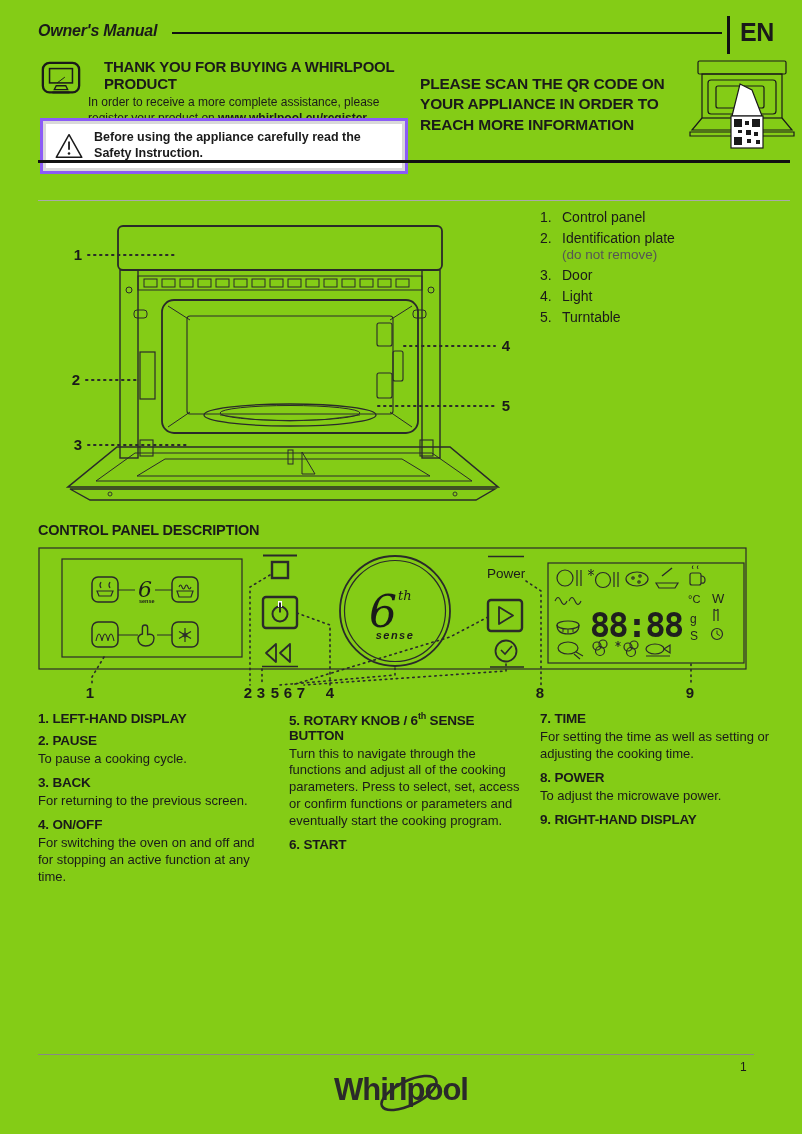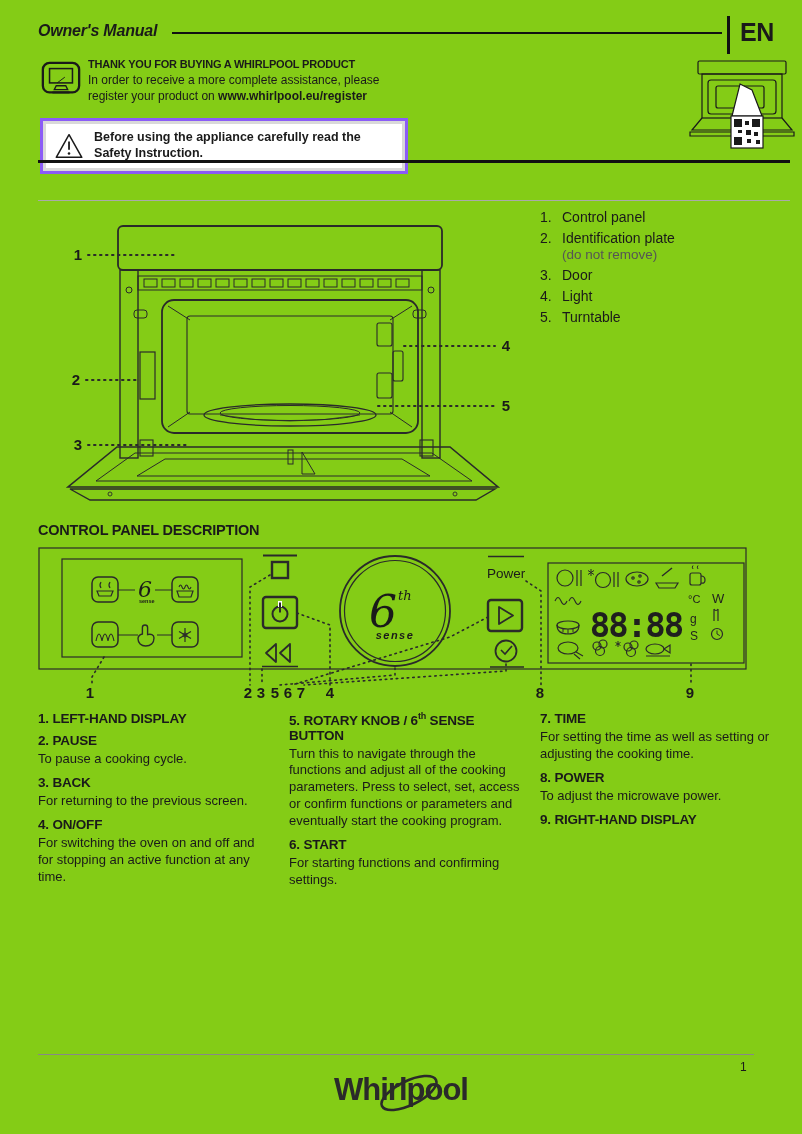--- a/index.html
+++ b/index.html
@@ -7,21 +7,21 @@
         font-family:"Liberation Sans",sans-serif;color:#1a1a1a;overflow:hidden;}
   .abs{position:absolute;}
   
   .manual-title{left:38px;top:22px;font-size:16px;font-weight:bold;font-style:italic;letter-spacing:-0.2px;}
   .header-line{left:172px;top:32px;width:550px;height:2px;background:#111;}
   .lang-bar{left:727px;top:16px;width:3px;height:38px;background:#111;}
   .lang{left:740px;top:18px;font-size:25px;font-weight:bold;letter-spacing:-0.5px;}
   
   .reg-icon{left:40px;top:60px;}
   .thanks{left:88px;top:58px;width:330px;}
-  .thanks h2{margin:0 0 3px 0;font-size:11px;letter-spacing:-0.2px;}
+  .thanks h2{margin:0 0 3px 16px;font-size:15px;letter-spacing:-0.2px;}
   .thanks p{margin:0;font-size:12px;line-height:1.3;}
   .safety-box{left:40px;top:118px;width:356px;border:3px solid #8b5cf6;background:#d9d9d9;padding:3px;}
   .safety-inner{background:#fff;display:flex;align-items:center;gap:10px;padding:4px 8px;min-height:36px;}
   .safety-inner b{font-size:12.5px;line-height:1.25;display:block;}
   .scan{left:420px;top:74px;width:278px;font-size:15.5px;font-weight:bold;line-height:1.32;letter-spacing:-0.2px;}
   .oven-qr{left:686px;top:56px;}
   .thick-rule{left:38px;top:160px;width:752px;height:3px;background:#111;}
   
   .pd-title{left:38px;top:172px;font-size:21px;font-weight:bold;letter-spacing:-0.4px;}
   .pd-underline{left:38px;top:200px;width:752px;height:1px;background:#aaa;}
@@ -75,20 +75,21 @@
     <div class="safety-inner">
       <svg width="38" height="34" viewBox="0 0 40 36" fill="none" stroke="#1a1a1a">
         <path d="M20,3 L37,33 H3 Z" stroke-width="2" stroke-linejoin="round"></path>
         <path d="M20,12 v11" stroke-width="2.4"></path>
         <circle cx="20" cy="28" r="1.7" fill="#1a1a1a" stroke="none"></circle>
       </svg>
       <b>Before using the appliance carefully read the Safety Instruction.</b>
     </div>
   </div>
 
+  <div class="abs scan">PLEASE SCAN THE QR CODE ON YOUR APPLIANCE IN ORDER TO REACH MORE INFORMATION</div>
   <div class="abs oven-qr">
     <svg width="112" height="100" viewBox="0 0 112 100" fill="none" stroke="#1a1a1a" stroke-width="1.2">
       <rect x="12" y="5" width="88" height="13" rx="1.5"></rect>
       <rect x="16" y="18" width="80" height="44"></rect>
       <rect x="22" y="24" width="68" height="34" rx="3"></rect>
       <rect x="30" y="30" width="48" height="22" rx="2"></rect>
       <path d="M16,62 L6,74 H106 L96,62"></path>
       <path d="M4,76 h104 v4 h-104 z"></path>
       <path d="M54,28 L66,34 L76,60 L46,60 Z" fill="#ffffff"></path>
       <g>
@@ -394,21 +395,20 @@
       <p class="item-b">To pause a cooking cycle.</p>
       <h3 class="item-h">3. BACK</h3>
       <p class="item-b">For returning to the previous screen.</p>
       <h3 class="item-h">4. ON/OFF</h3>
       <p class="item-b">For switching the oven on and off and for stopping an active function at any time.</p>
     </div>
     <div class="col col2">
       <h3 class="item-h"><span>5. ROTARY KNOB / 6</span><sup>th</sup><span> SENSE BUTTON</span></h3>
       <p class="item-b">Turn this to navigate through the functions and adjust all of the cooking parameters. Press to select, set, access or confirm functions or parameters and eventually start the cooking program.</p>
       <h3 class="item-h">6. START</h3>
-      <p class="item-b">For starting functions and confirming settings.</p>
     </div>
     <div class="col col3">
       <h3 class="item-h">7. TIME</h3>
       <p class="item-b">For setting the time as well as setting or adjusting the cooking time.</p>
       <h3 class="item-h">8. POWER</h3>
       <p class="item-b">To adjust the microwave power.</p>
       <h3 class="item-h">9. RIGHT-HAND DISPLAY</h3>
     </div>
   </div>
 

